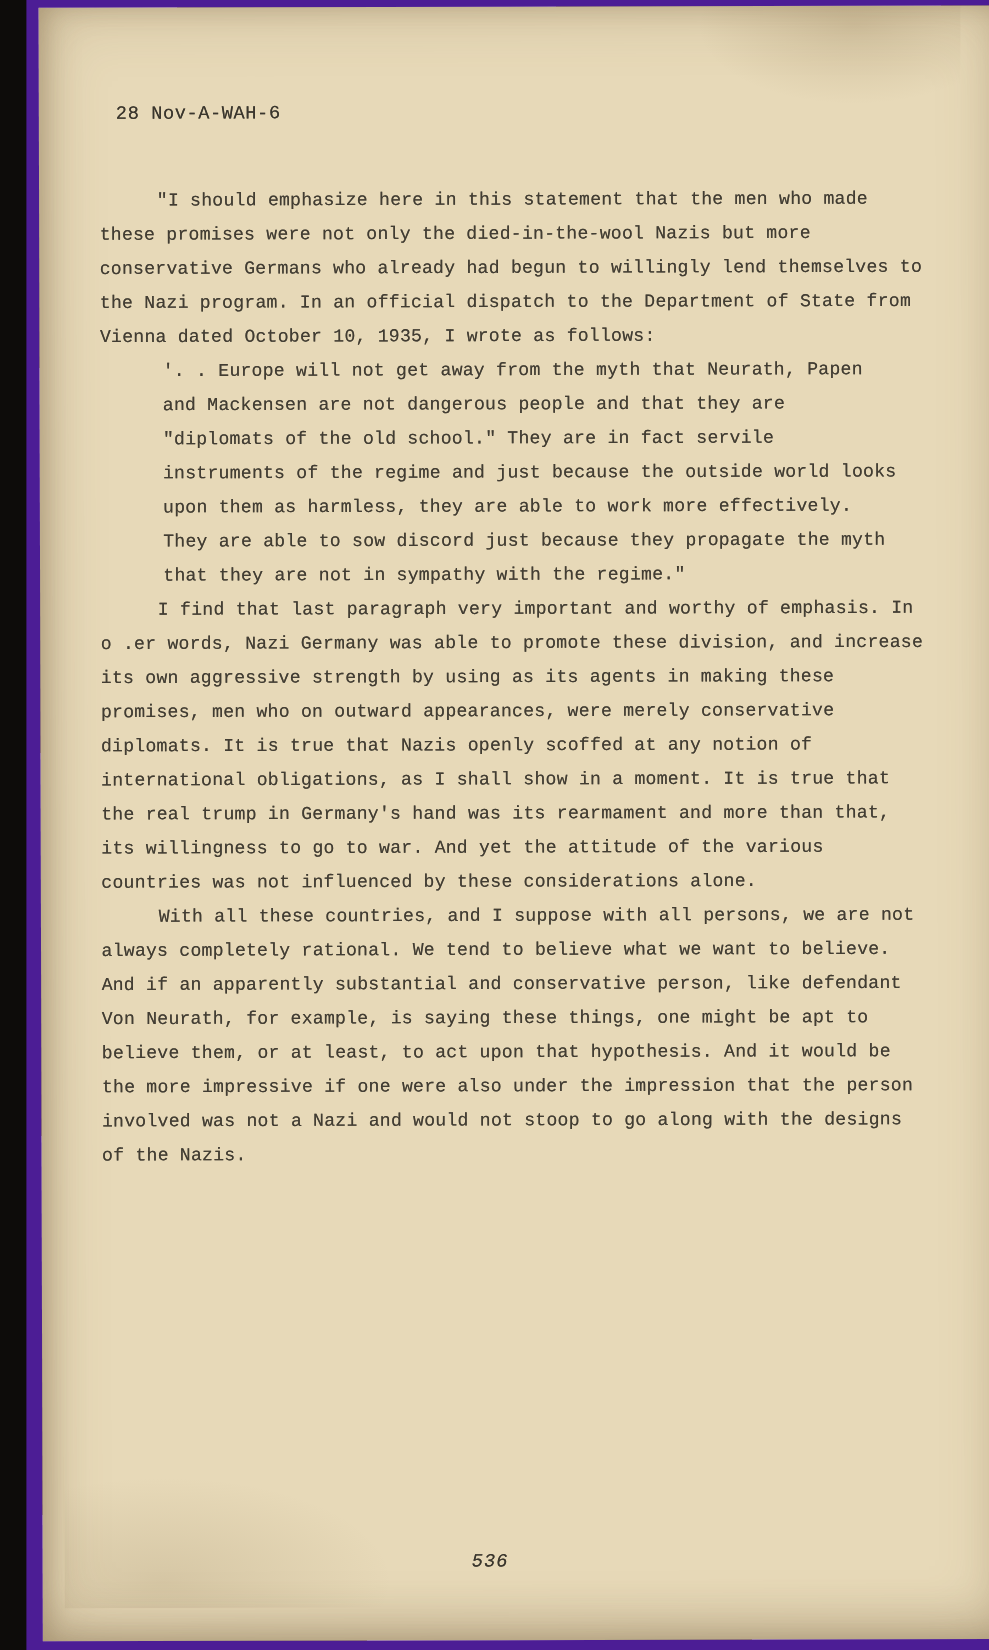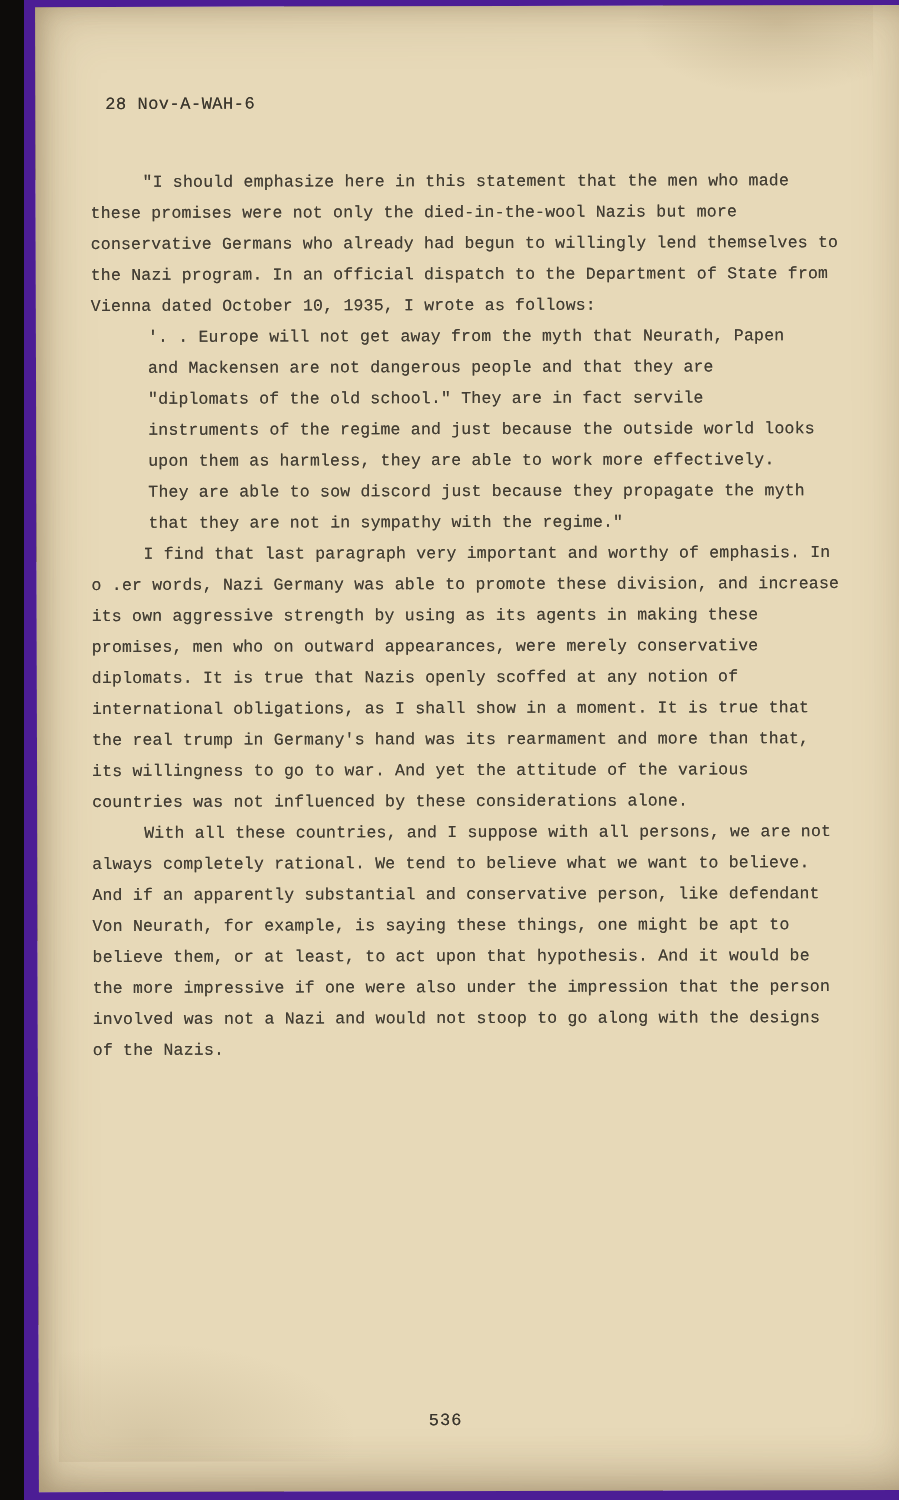--- a/index.html
+++ b/index.html
@@ -72,20 +72,21 @@
     text-indent: 0;
   }
   .page-number {
     position: absolute;
     left: 390px;
     top: 1405px;
     font-size: 17px;
     letter-spacing: 1px;
     color: #3a362d;
     text-shadow: 0 0 0.6px rgba(60,55,45,0.8);
+    font-style: italic;
   }
   
   .stain-1 {
     position: absolute;
     right: 40px;
     top: 0;
     width: 240px;
     height: 90px;
     background: radial-gradient(ellipse at 60% 20%, rgba(120,95,55,0.18), rgba(0,0,0,0) 70%);
     pointer-events: none;

